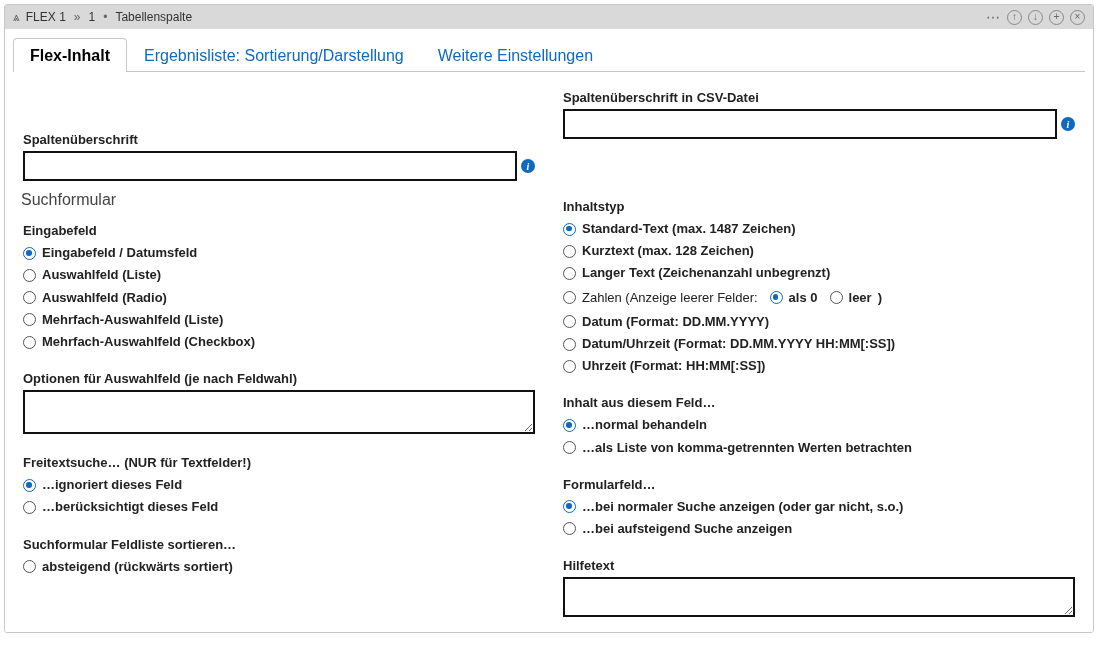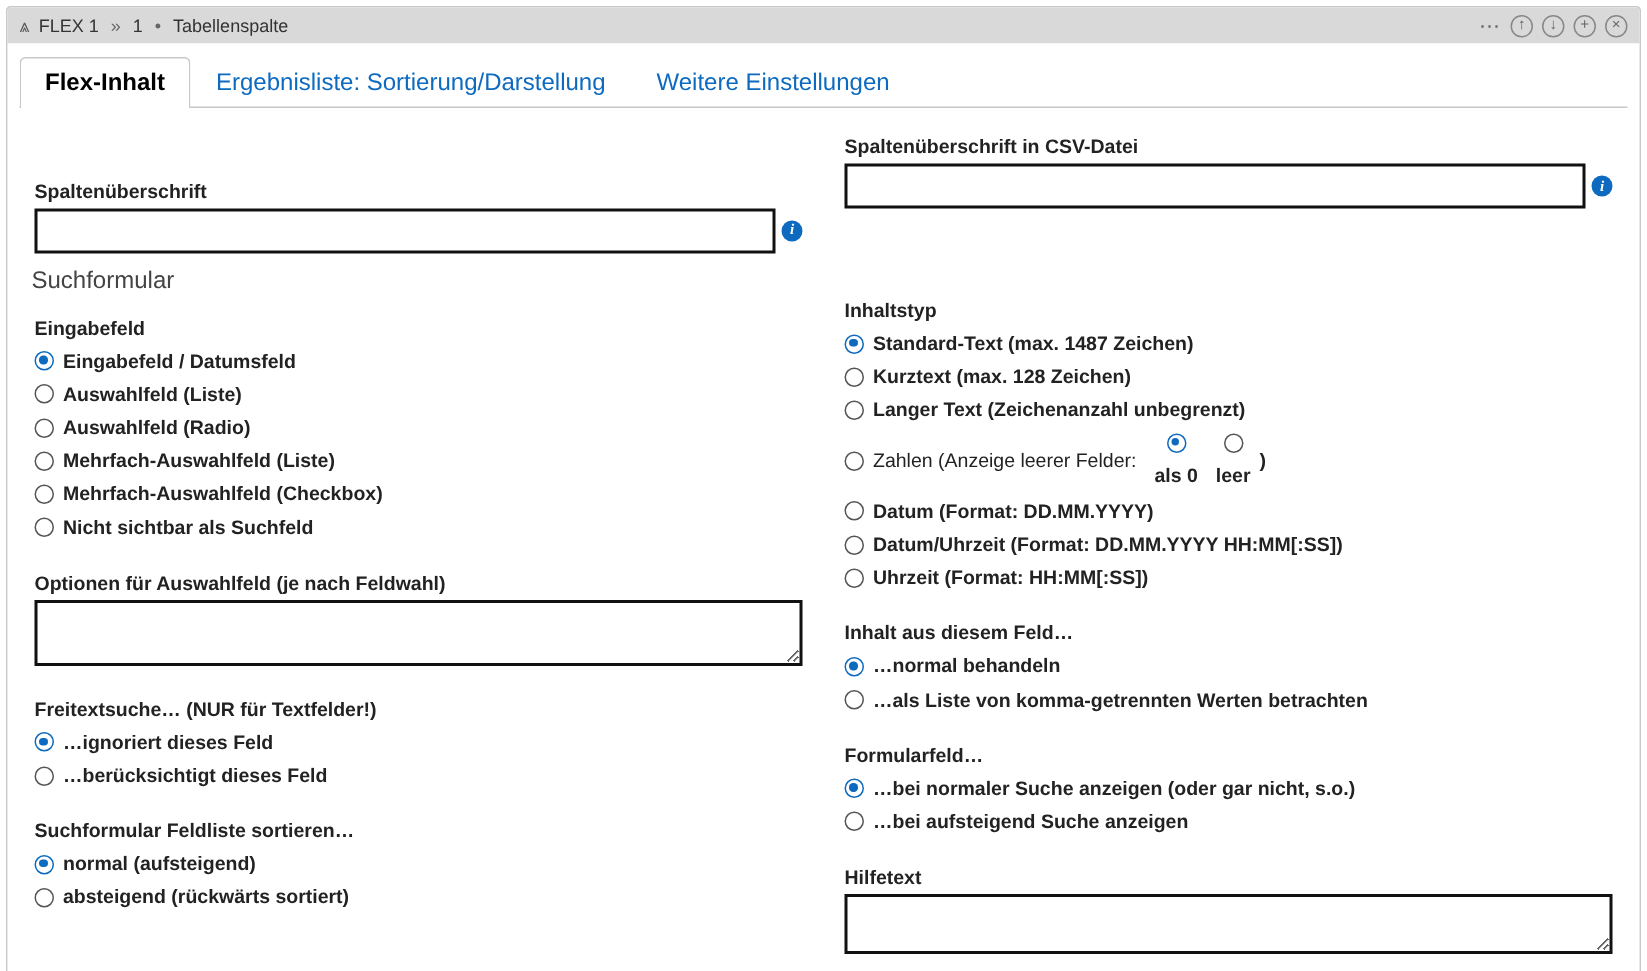--- a/index.html
+++ b/index.html
@@ -135,21 +135,20 @@
     display: flex;
     align-items: center;
     gap: 6px;
     font-weight: bold;
     padding: 2px 0;
     line-height: 1.4;
   }
   .radio-row.inline {
     display: inline-flex;
     margin-left: 6px;
-    flex-direction: column;
   }
   .radio {
     appearance: none;
     width: 13px; height: 13px;
     border: 1.6px solid #555;
     border-radius: 50%;
     position: relative;
     margin: 0;
     flex-shrink: 0;
   }
@@ -236,46 +235,38 @@
           <span>Auswahlfeld (Radio)</span>
         </label>
         <label class="radio-row">
           <input type="radio" class="radio" name="ff" style="">
           <span>Mehrfach-Auswahlfeld (Liste)</span>
         </label>
         <label class="radio-row">
           <input type="radio" class="radio" name="ff" style="">
           <span>Mehrfach-Auswahlfeld (Checkbox)</span>
         </label>
-        <label class="radio-row">
-          <input type="radio" class="radio" name="ff" style="">
-          <span>Nicht sichtbar als Suchfeld</span>
-        </label>
 
         <div class="spacer-md"></div>
         <div class="group-label">Optionen für Auswahlfeld (je nach Feldwahl)</div>
         <textarea class="options" style=""></textarea>
 
         <div class="spacer-md"></div>
         <div class="group-label">Freitextsuche… (NUR für Textfelder!)</div>
         <label class="radio-row">
           <input type="radio" class="radio" name="ft" checked="" style="">
           <span>…ignoriert dieses Feld</span>
         </label>
         <label class="radio-row">
           <input type="radio" class="radio" name="ft" style="">
           <span>…berücksichtigt dieses Feld</span>
         </label>
 
         <div class="spacer-md"></div>
         <div class="group-label">Suchformular Feldliste sortieren…</div>
-        <label class="radio-row">
-          <input type="radio" class="radio" name="so" checked="" style="">
-          <span>normal (aufsteigend)</span>
-        </label>
         <label class="radio-row">
           <input type="radio" class="radio" name="so" style="">
           <span>absteigend (rückwärts sortiert)</span>
         </label>
       </div>
 
       <div class="col">
         <div class="field-label">Spaltenüberschrift in CSV-Datei</div>
         <div class="text-row">
           <input type="text" class="text-input" value="" style="">

